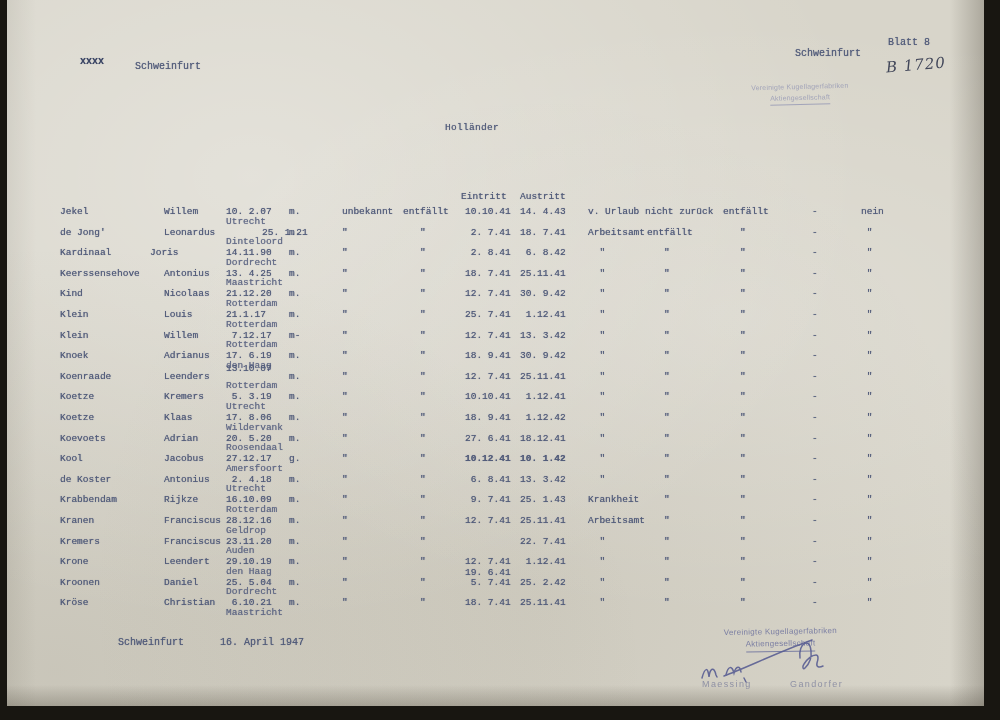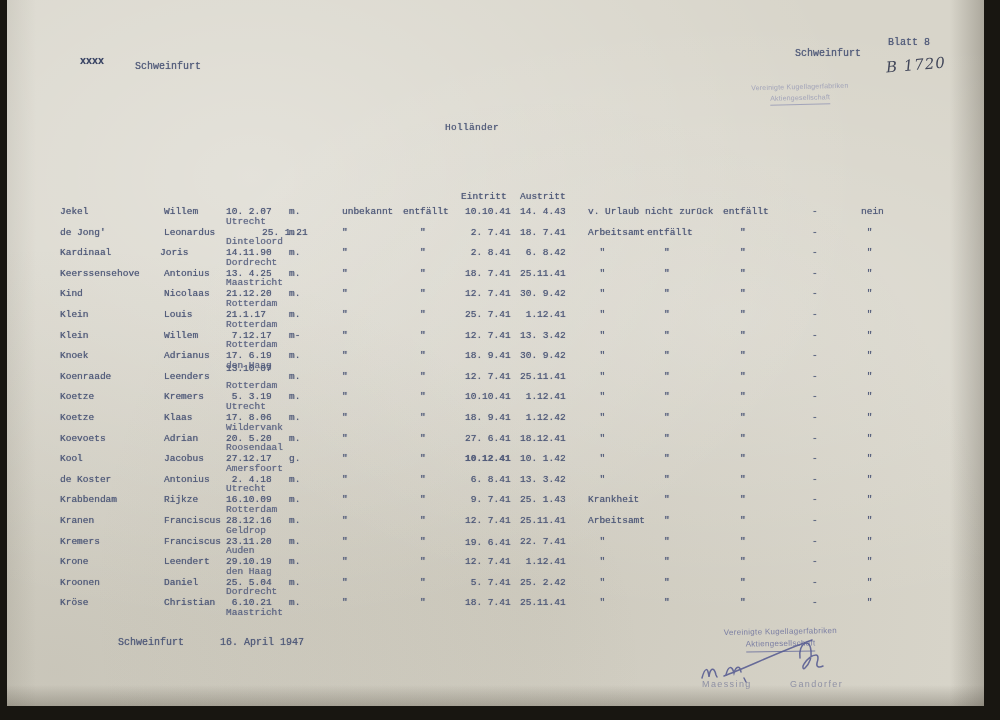--- a/index.html
+++ b/index.html
@@ -97,21 +97,21 @@
       <span class="cell" style="left: 520px; top: 227.6px;">18. 7.41</span>
       <span class="cell" style="left: 588px; top: 227.6px;">Arbeitsamt</span>
       <span class="cell" style="left: 647px; top: 227.6px;">entfällt</span>
       <span class="cell" style="left: 723px; top: 227.6px;">   "</span>
       <span class="cell" style="left: 812px; top: 227.6px;">-</span>
       <span class="cell" style="left: 861px; top: 227.6px;"> "</span>
       <span class="cell city" style="left: 226px; top: 237.2px;">Dinteloord</span>
     </div>
     <div>
       <span class="cell" style="left: 60px; top: 248.2px;">Kardinaal</span>
-      <span class="cell" style="left: 160px; top: 248.2px;">Joris</span>
+      <span class="cell" style="left: 150px; top: 248.2px;">Joris</span>
       <span class="cell" style="left: 226px; top: 248.2px;">14.11.90</span>
       <span class="cell" style="left: 289px; top: 248.2px;">m.</span>
       <span class="cell" style="left: 342px; top: 248.2px;">"</span>
       <span class="cell" style="left: 403px; top: 248.2px;">   "</span>
       <span class="cell" style="left: 465px; top: 248.2px;"> 2. 8.41</span>
       <span class="cell" style="left: 520px; top: 248.2px;"> 6. 8.42</span>
       <span class="cell" style="left: 588px; top: 248.2px;">  "</span>
       <span class="cell" style="left: 647px; top: 248.2px;">   "</span>
       <span class="cell" style="left: 723px; top: 248.2px;">   "</span>
       <span class="cell" style="left: 812px; top: 248.2px;">-</span>
@@ -263,21 +263,21 @@
       <span class="cell city" style="left: 226px; top: 443.2px;">Roosendaal</span>
     </div>
     <div>
       <span class="cell" style="left: 60px; top: 454.2px;">Kool</span>
       <span class="cell" style="left: 164px; top: 454.2px;">Jacobus</span>
       <span class="cell" style="left: 226px; top: 454.2px;">27.12.17</span>
       <span class="cell" style="left: 289px; top: 454.2px;">g.</span>
       <span class="cell" style="left: 342px; top: 454.2px;">"</span>
       <span class="cell" style="left: 403px; top: 454.2px;">   "</span>
       <span class="cell" style="left: 465px; top: 454.2px; font-weight: bold;">10.12.41</span>
-      <span class="cell" style="left: 520px; top: 454.2px;">10. 1.42</span>
+      <span class="cell" style="left: 520px; top: 454.2px; font-weight: bold;">10. 1.42</span>
       <span class="cell" style="left: 588px; top: 454.2px;">  "</span>
       <span class="cell" style="left: 647px; top: 454.2px;">   "</span>
       <span class="cell" style="left: 723px; top: 454.2px;">   "</span>
       <span class="cell" style="left: 812px; top: 454.2px;">-</span>
       <span class="cell" style="left: 861px; top: 454.2px;"> "</span>
       <span class="cell city" style="left: 226px; top: 463.8px;">Amersfoort</span>
     </div>
     <div>
       <span class="cell" style="left: 60px; top: 474.8px;">de Koster</span>
       <span class="cell" style="left: 164px; top: 474.8px;">Antonius</span>
@@ -326,21 +326,21 @@
       <span class="cell" style="left: 861px; top: 516px;"> "</span>
       <span class="cell city" style="left: 226px; top: 525.6px;">Geldrop</span>
     </div>
     <div>
       <span class="cell" style="left: 60px; top: 536.6px;">Kremers</span>
       <span class="cell" style="left: 164px; top: 536.6px;">Franciscus</span>
       <span class="cell" style="left: 226px; top: 536.6px;">23.11.20</span>
       <span class="cell" style="left: 289px; top: 536.6px;">m.</span>
       <span class="cell" style="left: 342px; top: 536.6px;">"</span>
       <span class="cell" style="left: 403px; top: 536.6px;">   "</span>
-      <span class="cell" style="left: 465px; top: 538px;">19. 6.41</span>
+      <span class="cell" style="left: 465px; top: 568px;">19. 6.41</span>
       <span class="cell" style="left: 520px; top: 536.6px;">22. 7.41</span>
       <span class="cell" style="left: 588px; top: 536.6px;">  "</span>
       <span class="cell" style="left: 647px; top: 536.6px;">   "</span>
       <span class="cell" style="left: 723px; top: 536.6px;">   "</span>
       <span class="cell" style="left: 812px; top: 536.6px;">-</span>
       <span class="cell" style="left: 861px; top: 536.6px;"> "</span>
       <span class="cell city" style="left: 226px; top: 546.2px;">Auden</span>
     </div>
     <div>
       <span class="cell" style="left: 60px; top: 557.2px;">Krone</span>

